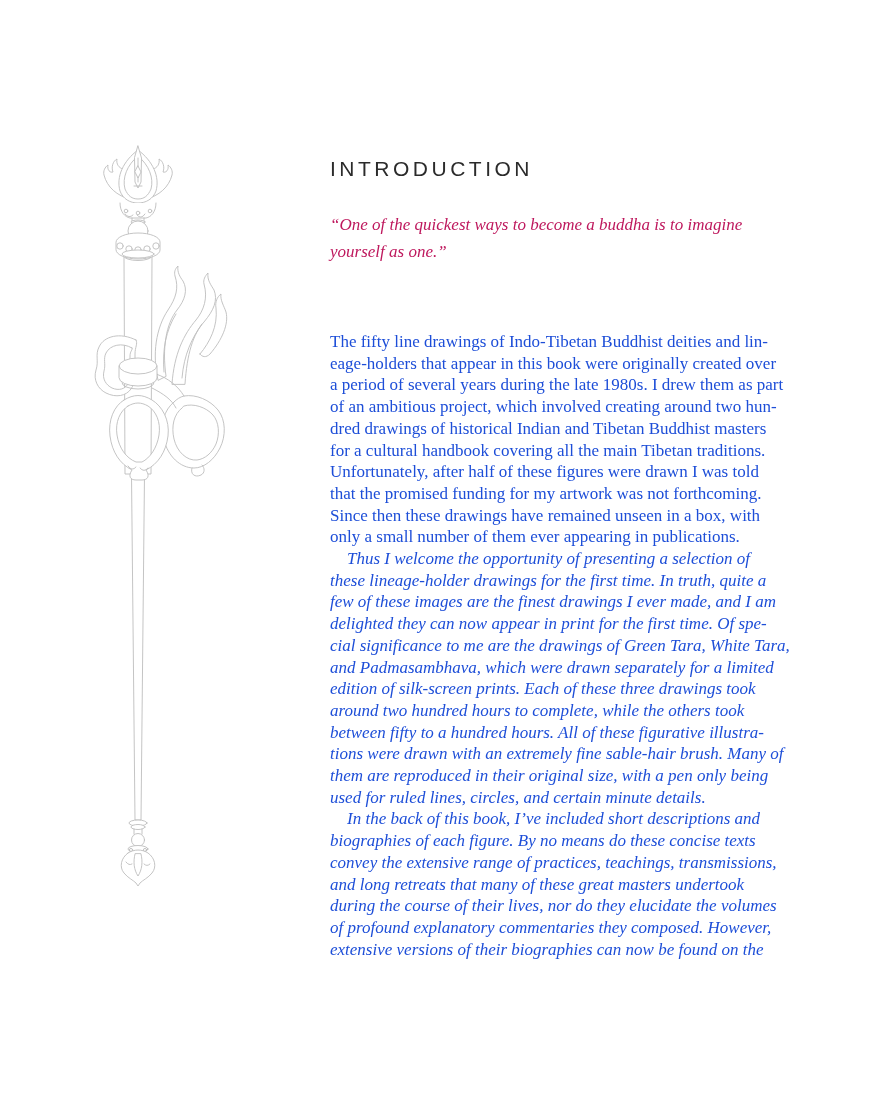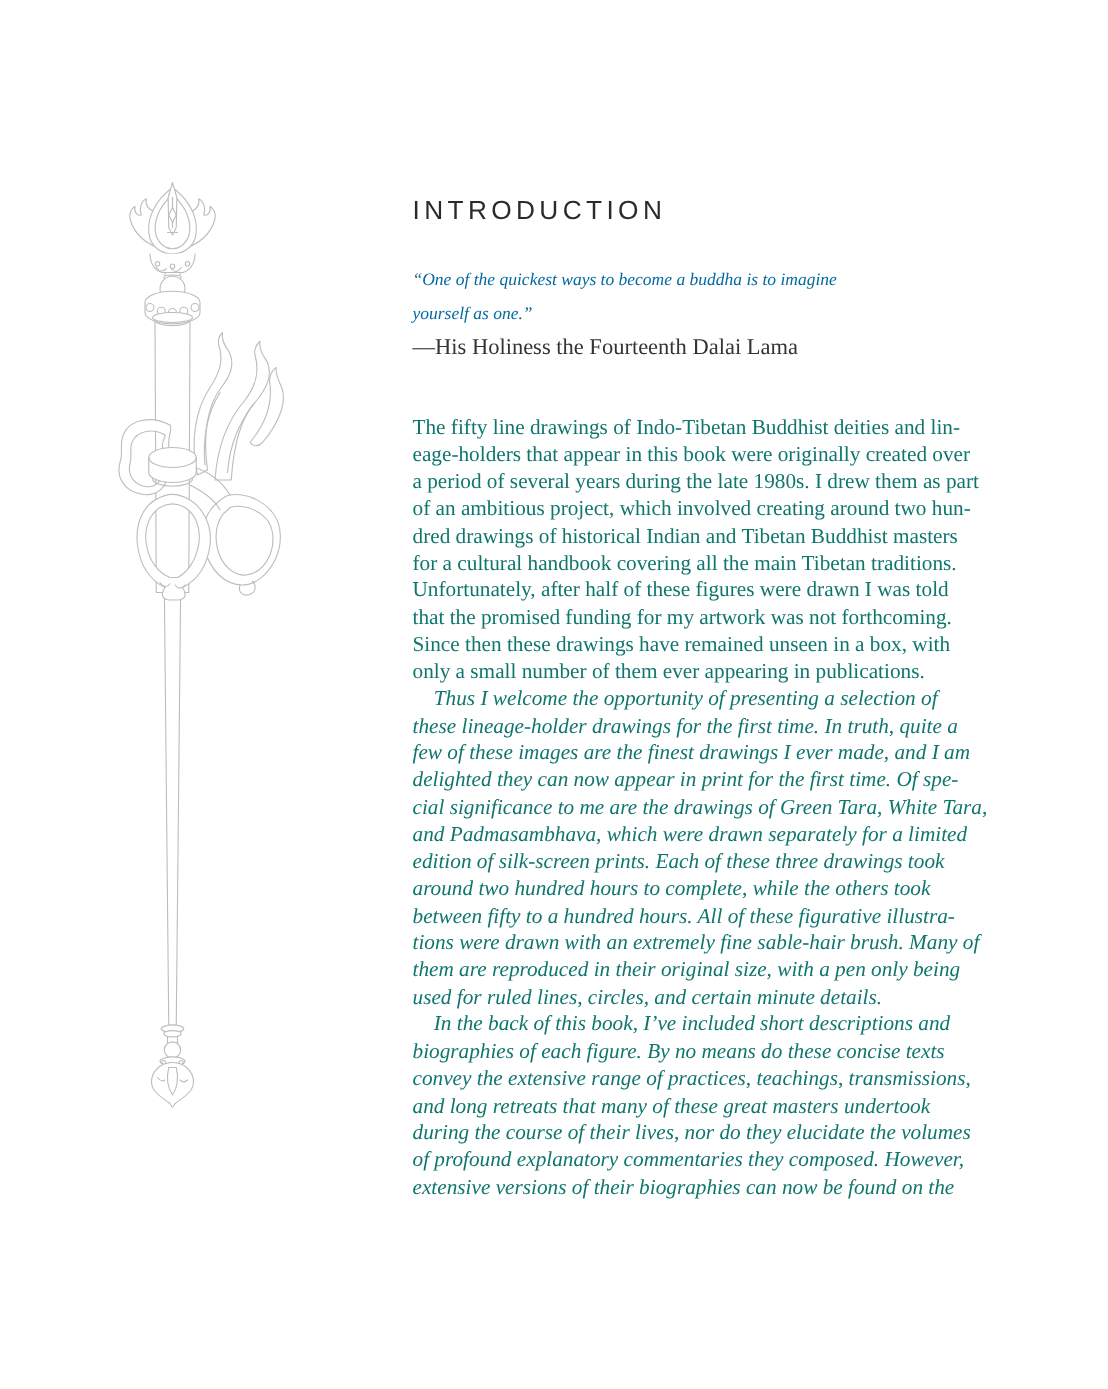--- a/index.html
+++ b/index.html
@@ -28,42 +28,42 @@
     font-weight: 400;
     letter-spacing: 3.5px;
     color: #2b2b2b;
   }
   .quote {
     position: absolute;
     left: 330px;
     top: 212px;
     font-family: "Liberation Serif", serif;
     font-style: italic;
-    font-size: 14px;
+    font-size: 17px;
     line-height: 26.5px;
-    color: #0369a1;
+    color: #be185d;
     white-space: pre-line;
   }
   .attribution {
     position: absolute;
     left: 330px;
     top: 267px;
     font-family: "Liberation Serif", serif;
     font-size: 18px;
     color: #333333;
   }
   .body-text {
     position: absolute;
     left: 330px;
     top: 331px;
     width: 510px;
     font-family: "Liberation Serif", serif;
     font-size: 17px;
     line-height: 21.7px;
-    color: #0f766e;
+    color: #1d4ed8;
   }
   .para { white-space: pre-line; }
   .para.indented { text-indent: 17px; font-style: italic; }
 </style>
 </head>
 <body>
 
 <div id="page">
 
   <div class="illustration">
@@ -160,21 +160,20 @@
         <path d="M43 712 C41 720 42 728 46 734 C50 728 51 720 49 712 Z" fill="#ffffff"></path>
       </g>
     </svg>
   </div>
 
   <h1 class="heading">INTRODUCTION</h1>
 
   <div class="quote">“One of the quickest ways to become a buddha is to imagine
 yourself as one.”</div>
 
-  <div class="attribution">—His Holiness the Fourteenth Dalai Lama</div>
 
   <div class="body-text">
     <div class="para">The fifty line drawings of Indo-Tibetan Buddhist deities and lin-
 eage-holders that appear in this book were originally created over
 a period of several years during the late 1980s. I drew them as part
 of an ambitious project, which involved creating around two hun-
 dred drawings of historical Indian and Tibetan Buddhist masters
 for a cultural handbook covering all the main Tibetan traditions.
 Unfortunately, after half of these figures were drawn I was told
 that the promised funding for my artwork was not forthcoming.

